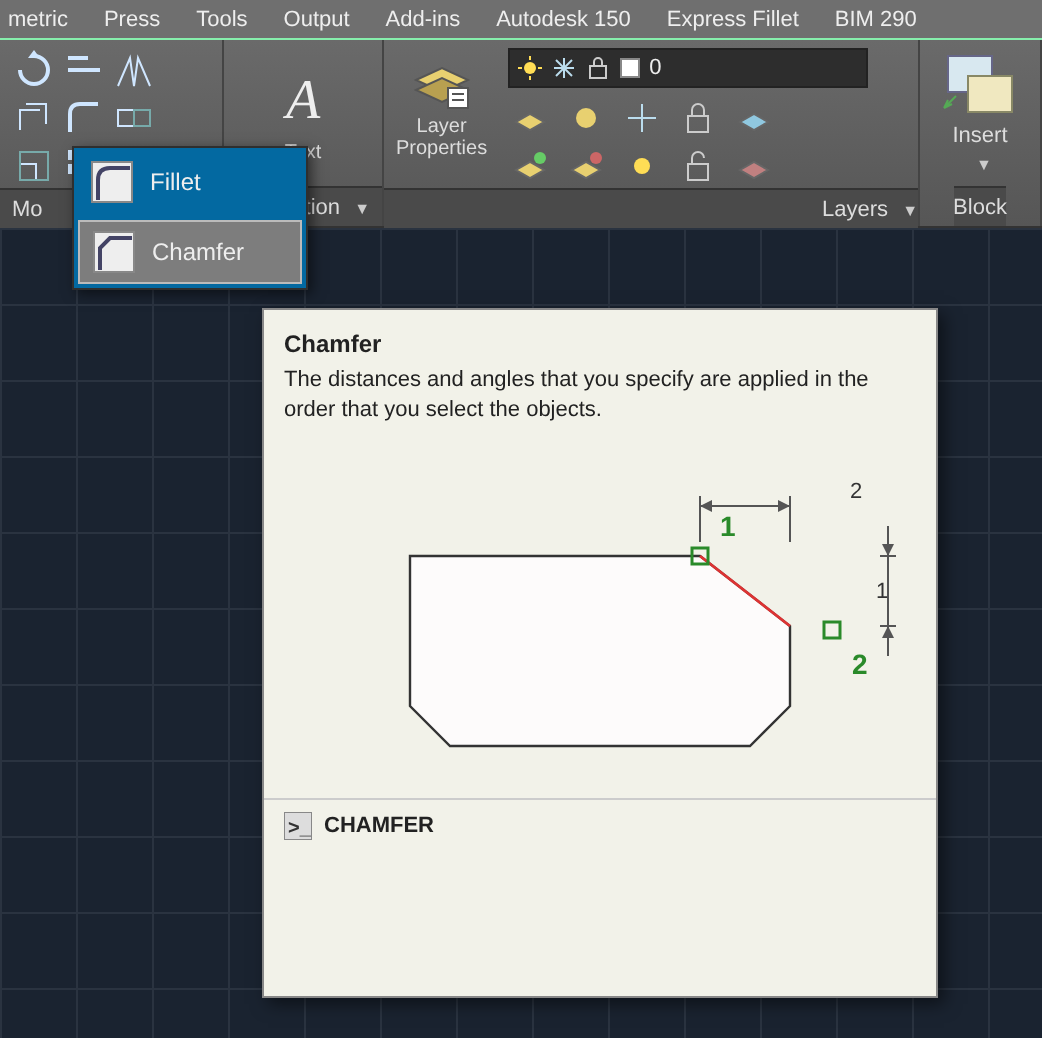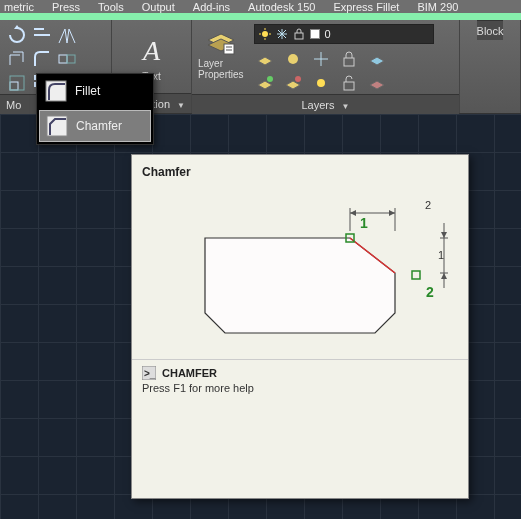--- a/index.html
+++ b/index.html
@@ -1,37 +1,37 @@
 <!DOCTYPE html>
 <html><head>
 <meta charset="utf-8">
 <style>
   * { margin:0; padding:0; box-sizing:border-box; font-family:"Segoe UI",Tahoma,sans-serif; }
   body { width:521px; height:519px; background:#1a2330; overflow:hidden; position:relative; }
-  .menubar { height:20px; background:#6f6f6f; color:#eee; font-size:11px; display:flex; align-items:center; padding-left:4px; gap:18px; border-bottom:7px solid #86efac; }
+  .menubar { height:20px; background:#6f6f6f; color:#eee; font-size:11px; display:flex; align-items:center; padding-left:4px; gap:18px; border-bottom:1px solid #86efac; }
   .menubar span { cursor:default; }
   .ribbon { height:94px; background:linear-gradient(#6a6a6a,#565656); display:flex; border-bottom:1px solid #333; }
   .panel { border-right:1px solid #444; display:flex; flex-direction:column; }
   .panel-body { flex:1; display:flex; align-items:flex-start; padding:4px 6px 0 6px; gap:4px; }
-  .panel-title { height:20px; background:#4a4a4a; color:#ddd; font-size:11px; text-align:center; line-height:20px; border-top:1px solid #333; }
+  .panel-title { height:20px; background:#4a4a4a; color:#ddd; font-size:11px; text-align:right; line-height:20px; border-top:1px solid #333; }
   .iconcol { display:flex; flex-direction:column; gap:2px; }
   .iconrow { display:flex; gap:3px; }
   .ico { width:22px; height:22px; display:flex; align-items:center; justify-content:center; }
   .big-text-panel { align-items:center; justify-content:center; text-align:center; color:#ddd; }
   .big-text-panel .bigA { font-size:28px; font-style:italic; font-family:Georgia,serif; color:#eee; }
   .layer-panel .drop { background:#2d2d2d; border:1px solid #222; width:180px; height:20px; color:#eee; font-size:11px; display:flex; align-items:center; padding:0 4px; gap:5px; margin-bottom:4px; }
   .layer-props { display:flex; flex-direction:column; align-items:center; color:#ddd; font-size:10px; padding-right:6px;}
   .layer-props .lp-icon { width:34px; height:34px; }
   .layer-row { display:flex; gap:6px; margin-top:2px; }
   .insert-panel { align-items:center; text-align:center; color:#ddd; }
   .insert-icon { width:40px; height:34px; }
   .canvas-grid { position:absolute; top:114px; left:0; right:0; bottom:0; background-color:#1a2330;
     background-image:linear-gradient(#2a3340 1px,transparent 1px),linear-gradient(90deg,#2a3340 1px,transparent 1px);
     background-size:38px 38px; }
-  .flyout { position:absolute; top:73px; left:36px; width:118px; background:#000000; border:1px solid #2f2f2f; box-shadow:2px 2px 6px rgba(0,0,0,.5); z-index:30; }
+  .flyout { position:absolute; top:73px; left:36px; width:118px; background:#0369a1; border:1px solid #2f2f2f; box-shadow:2px 2px 6px rgba(0,0,0,.5); z-index:30; }
   .fly-item { display:flex; align-items:center; gap:8px; padding:6px 8px; color:#eee; font-size:12px; }
   .fly-item.sel { background:#7d7d7d; border:1px solid #bbb; margin:2px; padding:4px 6px; }
   .fly-ico { width:22px; height:22px; }
   .tooltip { position:absolute; top:154px; left:131px; width:338px; height:345px; background:#f2f2e9; border:1px solid #888; box-shadow:3px 3px 8px rgba(0,0,0,.5); z-index:40; color:#222; }
   .tooltip-pad { padding:10px 10px 6px 10px; font-size:11px; }
   .tooltip h4 { font-size:12px; font-weight:bold; margin-bottom:4px; }
   .tooltip p { margin-bottom:10px; line-height:1.35; }
   .diagram { width:100%; height:170px; display:flex; align-items:center; justify-content:center; }
   .tooltip-footer { border-top:1px solid #ccc; padding:6px 10px; font-size:11px; }
   .tooltip-footer .cmd { font-weight:bold; display:flex; align-items:center; gap:6px; margin-bottom:2px;}
@@ -139,21 +139,21 @@
       <div class="layer-props">
         <svg class="lp-icon" viewBox="0 0 34 34">
             <g>
               <path d="M4 16 L17 10 L30 16 L17 22 Z" fill="#e8d070" stroke="#555"></path>
               <path d="M4 21 L17 15 L30 21 L17 27 Z" fill="#b8a050" stroke="#555"></path>
               <rect x="20" y="20" width="10" height="10" fill="#fff" stroke="#555"></rect>
               <line x1="22" y1="23" x2="28" y2="23" stroke="#555"></line>
               <line x1="22" y1="26" x2="28" y2="26" stroke="#555"></line>
             </g>
           </svg>
-        <div style="white-space:pre-line;line-height:1.1">Layer
+        <div style="white-space:pre-line;text-align:center;line-height:1.1">Layer
 Properties</div>
       </div>
       <div style="flex:1">
         <div class="drop">
           <svg width="12" height="12">
               <circle cx="6" cy="6" r="3" fill="#ffdd55"></circle>
               <g stroke="#ffdd55">
                 <line x1="6" y1="0" x2="6" y2="2"></line>
                 <line x1="6" y1="10" x2="6" y2="12"></line>
                 <line x1="0" y1="6" x2="2" y2="6"></line>
@@ -238,20 +238,29 @@
         </div>
       </div>
     </div>
     <div class="panel-title">
       <span>Layers</span>
       <span class="tri">▼</span>
     </div>
   </div>
 
   <div class="panel insert-panel" style="flex:1;min-width:55px">
+    <div class="panel-body" style="flex-direction:column;align-items:center">
+      <svg class="insert-icon" viewBox="0 0 40 34">
+          <rect x="4" y="4" width="22" height="18" fill="#d8e8f0" stroke="#668"></rect>
+          <rect x="14" y="14" width="22" height="18" fill="#f0e8c0" stroke="#886"></rect>
+          <path d="M8 24 L2 30 M2 30 L6 28 M2 30 L4 26" stroke="#5a5" fill="none"></path>
+        </svg>
+      <div style="font-size:11px;color:#ddd">Insert</div>
+      <span class="tri">▼</span>
+    </div>
     <div class="panel-title">Block</div>
   </div>
 </div>
 
 <div class="canvas-grid"></div>
 
 <div class="flyout">
   <div class="fly-item">
     <svg class="fly-ico" viewBox="0 0 22 22">
         <rect x="1" y="1" width="20" height="20" fill="#eee" stroke="#888"></rect>
@@ -264,20 +273,21 @@
         <rect x="1" y="1" width="20" height="20" fill="#eee" stroke="#888"></rect>
         <path d="M4 20 L4 9 L9 4 L20 4" fill="none" stroke="#446" stroke-width="2"></path>
       </svg>
     <span>Chamfer</span>
   </div>
 </div>
 
 <div class="tooltip">
   <div class="tooltip-pad">
     <h4>Chamfer</h4>
+    <p>The distances and angles that you specify are applied in the order that you select the objects.</p>
     <div class="diagram">
       <svg width="300" height="170" viewBox="0 0 300 170">
         <path d="M55 55 L200 55 L245 90 L245 130 L225 150 L75 150 L55 130 Z" fill="#fdfbfb" stroke="#333" stroke-width="1.2"></path>
         <line x1="200" y1="55" x2="245" y2="90" stroke="#d33" stroke-width="1.4"></line>
         <rect x="196" y="51" width="8" height="8" fill="none" stroke="#2a8a2a" stroke-width="1.5"></rect>
         <rect x="262" y="88" width="8" height="8" fill="none" stroke="#2a8a2a" stroke-width="1.5"></rect>
         <text x="210" y="45" fill="#2a8a2a" font-size="14" font-weight="bold">1</text>
         <text x="276" y="114" fill="#2a8a2a" font-size="14" font-weight="bold">2</text>
         <line x1="200" y1="25" x2="200" y2="48" stroke="#555"></line>
         <line x1="245" y1="25" x2="245" y2="48" stroke="#555"></line>
@@ -295,15 +305,14 @@
     </div>
   </div>
   <div class="tooltip-footer">
     <div class="cmd">
       <svg width="14" height="14">
           <rect x="0" y="0" width="14" height="14" fill="#ddd" stroke="#888"></rect>
           <text x="2" y="11" font-size="10" fill="#333">&gt;_</text>
         </svg>
       <span>CHAMFER</span>
     </div>
-    <div class="hint">Press F1 for more help</div>
   </div>
 </div>
 
 </body></html>

